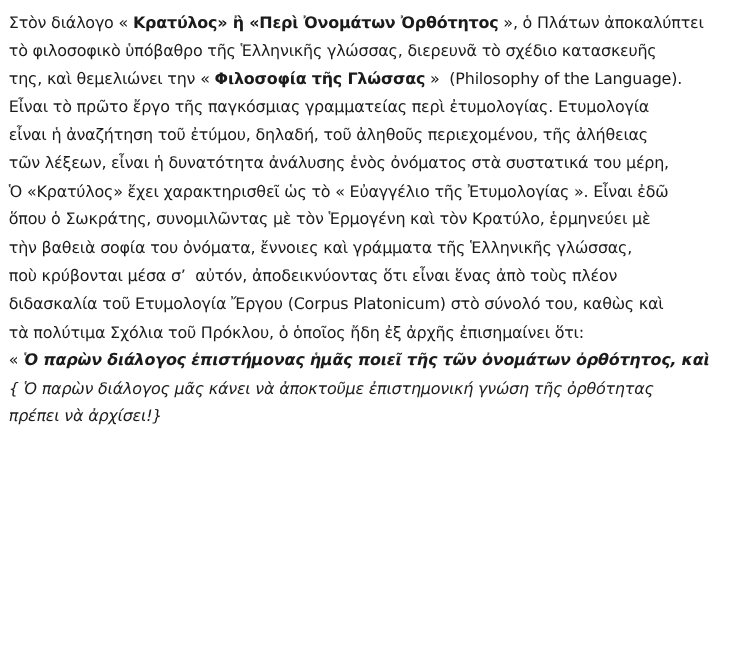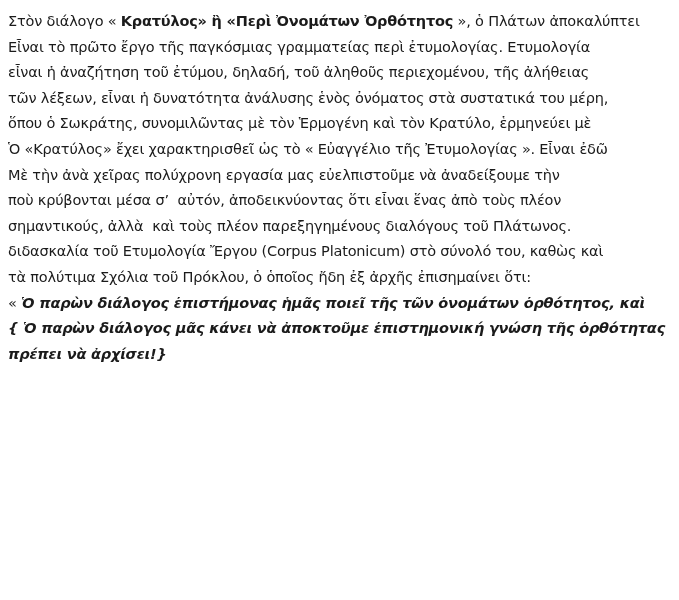--- a/index.html
+++ b/index.html
@@ -20,36 +20,37 @@
     color: #1b1b1b;
   }
   .line {
     white-space: pre;
     font-size: 14.5px;
     line-height: 25.6px;
     letter-spacing: -0.2px;
   }
   .seg-normal { font-weight: 400; font-style: normal; }
   .seg-bold { font-weight: 700; font-style: normal; }
-  .seg-italic { font-weight: 700; font-style: italic; text-align: right; }
+  .seg-italic { font-weight: 400; font-style: italic; text-align: right; }
   .seg-bold-italic { font-weight: 700; font-style: italic; margin-top: 28px; }
 </style>
 </head>
 <body>
 
 <div class="page">
   <div class="doc-text">
       <div class="line"><span class="seg-normal">Στὸν διάλογο « </span><span class="seg-bold">Κρατύλος» ἢ «Περὶ Ὀνομάτων Ὀρθότητος</span><span class="seg-normal"> », ὁ Πλάτων ἀποκαλύπτει</span></div>
+      <div class="line"><span class="seg-normal">τὸ φιλοσοφικὸ ὑπόβαθρο τῆς Ἑλληνικῆς γλώσσας, διερευνᾶ τὸ σχέδιο κατασκευῆς</span></div>
+      <div class="line"><span class="seg-normal">της, καὶ θεμελιώνει την « </span><span class="seg-bold">Φιλοσοφία τῆς Γλώσσας</span><span class="seg-normal"> »  (Philosophy of the Language).</span></div>
       <div class="line"><span class="seg-normal">Εἶναι τὸ πρῶτο ἔργο τῆς παγκόσμιας γραμματείας περὶ ἐτυμολογίας. Ετυμολογία</span></div>
       <div class="line"><span class="seg-normal">εἶναι ἡ ἀναζήτηση τοῦ ἐτύμου, δηλαδή, τοῦ ἀληθοῦς περιεχομένου, τῆς ἀλήθειας</span></div>
       <div class="line"><span class="seg-normal">τῶν λέξεων, εἶναι ἡ δυνατότητα ἀνάλυσης ἑνὸς ὀνόματος στὰ συστατικά του μέρη,</span></div>
+      <div class="line"><span class="seg-normal">Ὁ «Κρατύλος» ἔχει χαρακτηρισθεῖ ὡς τὸ « Εὐαγγέλιο τῆς Ἐτυμολογίας ». Εἶναι ἐδῶ</span></div>
       <div class="line"><span class="seg-normal">ὅπου ὁ Σωκράτης, συνομιλῶντας μὲ τὸν Ἑρμογένη καὶ τὸν Κρατύλο, ἑρμηνεύει μὲ</span></div>
-      <div class="line"><span class="seg-normal">Ὁ «Κρατύλος» ἔχει χαρακτηρισθεῖ ὡς τὸ « Εὐαγγέλιο τῆς Ἐτυμολογίας ». Εἶναι ἐδῶ</span></div>
-      <div class="line"><span class="seg-normal">Μὲ τὴν ἀνὰ χεῖρας πολύχρονη εργασία μας εὐελπιστοῦμε νὰ ἀναδείξουμε τὴν</span></div>
+      <div class="line"><span class="seg-normal">τὴν βαθειὰ σοφία του ὀνόματα, ἔννοιες καὶ γράμματα τῆς Ἑλληνικῆς γλώσσας,</span></div>
       <div class="line"><span class="seg-normal">ποὺ κρύβονται μέσα σ’  αὐτόν, ἀποδεικνύοντας ὅτι εἶναι ἕνας ἀπὸ τοὺς πλέον</span></div>
-      <div class="line"><span class="seg-normal">σημαντικούς, ἀλλὰ  καὶ τοὺς πλέον παρεξηγημένους διαλόγους τοῦ Πλάτωνος.</span></div>
       <div class="line"><span class="seg-normal">διδασκαλία τοῦ Ετυμολογία Ἔργου (Corpus Platonicum) στὸ σύνολό του, καθὼς καὶ</span></div>
       <div class="line"><span class="seg-normal">τὰ πολύτιμα Σχόλια τοῦ Πρόκλου, ὁ ὁποῖος ἤδη ἐξ ἀρχῆς ἐπισημαίνει ὅτι:</span></div>
       <div class="line"><span class="seg-normal">« </span><span class="seg-bold-italic">Ὁ παρὼν διάλογος ἐπιστήμονας ἡμᾶς ποιεῖ τῆς τῶν ὀνομάτων ὀρθότητος, καὶ</span></div>
       <div class="line"><span class="seg-italic">{ Ὁ παρὼν διάλογος μᾶς κάνει νὰ ἀποκτοῦμε ἐπιστημονική γνώση τῆς ὀρθότητας</span></div>
       <div class="line"><span class="seg-italic">πρέπει νὰ ἀρχίσει!}</span></div>
     </div>
 </div>
 
 </body></html>

